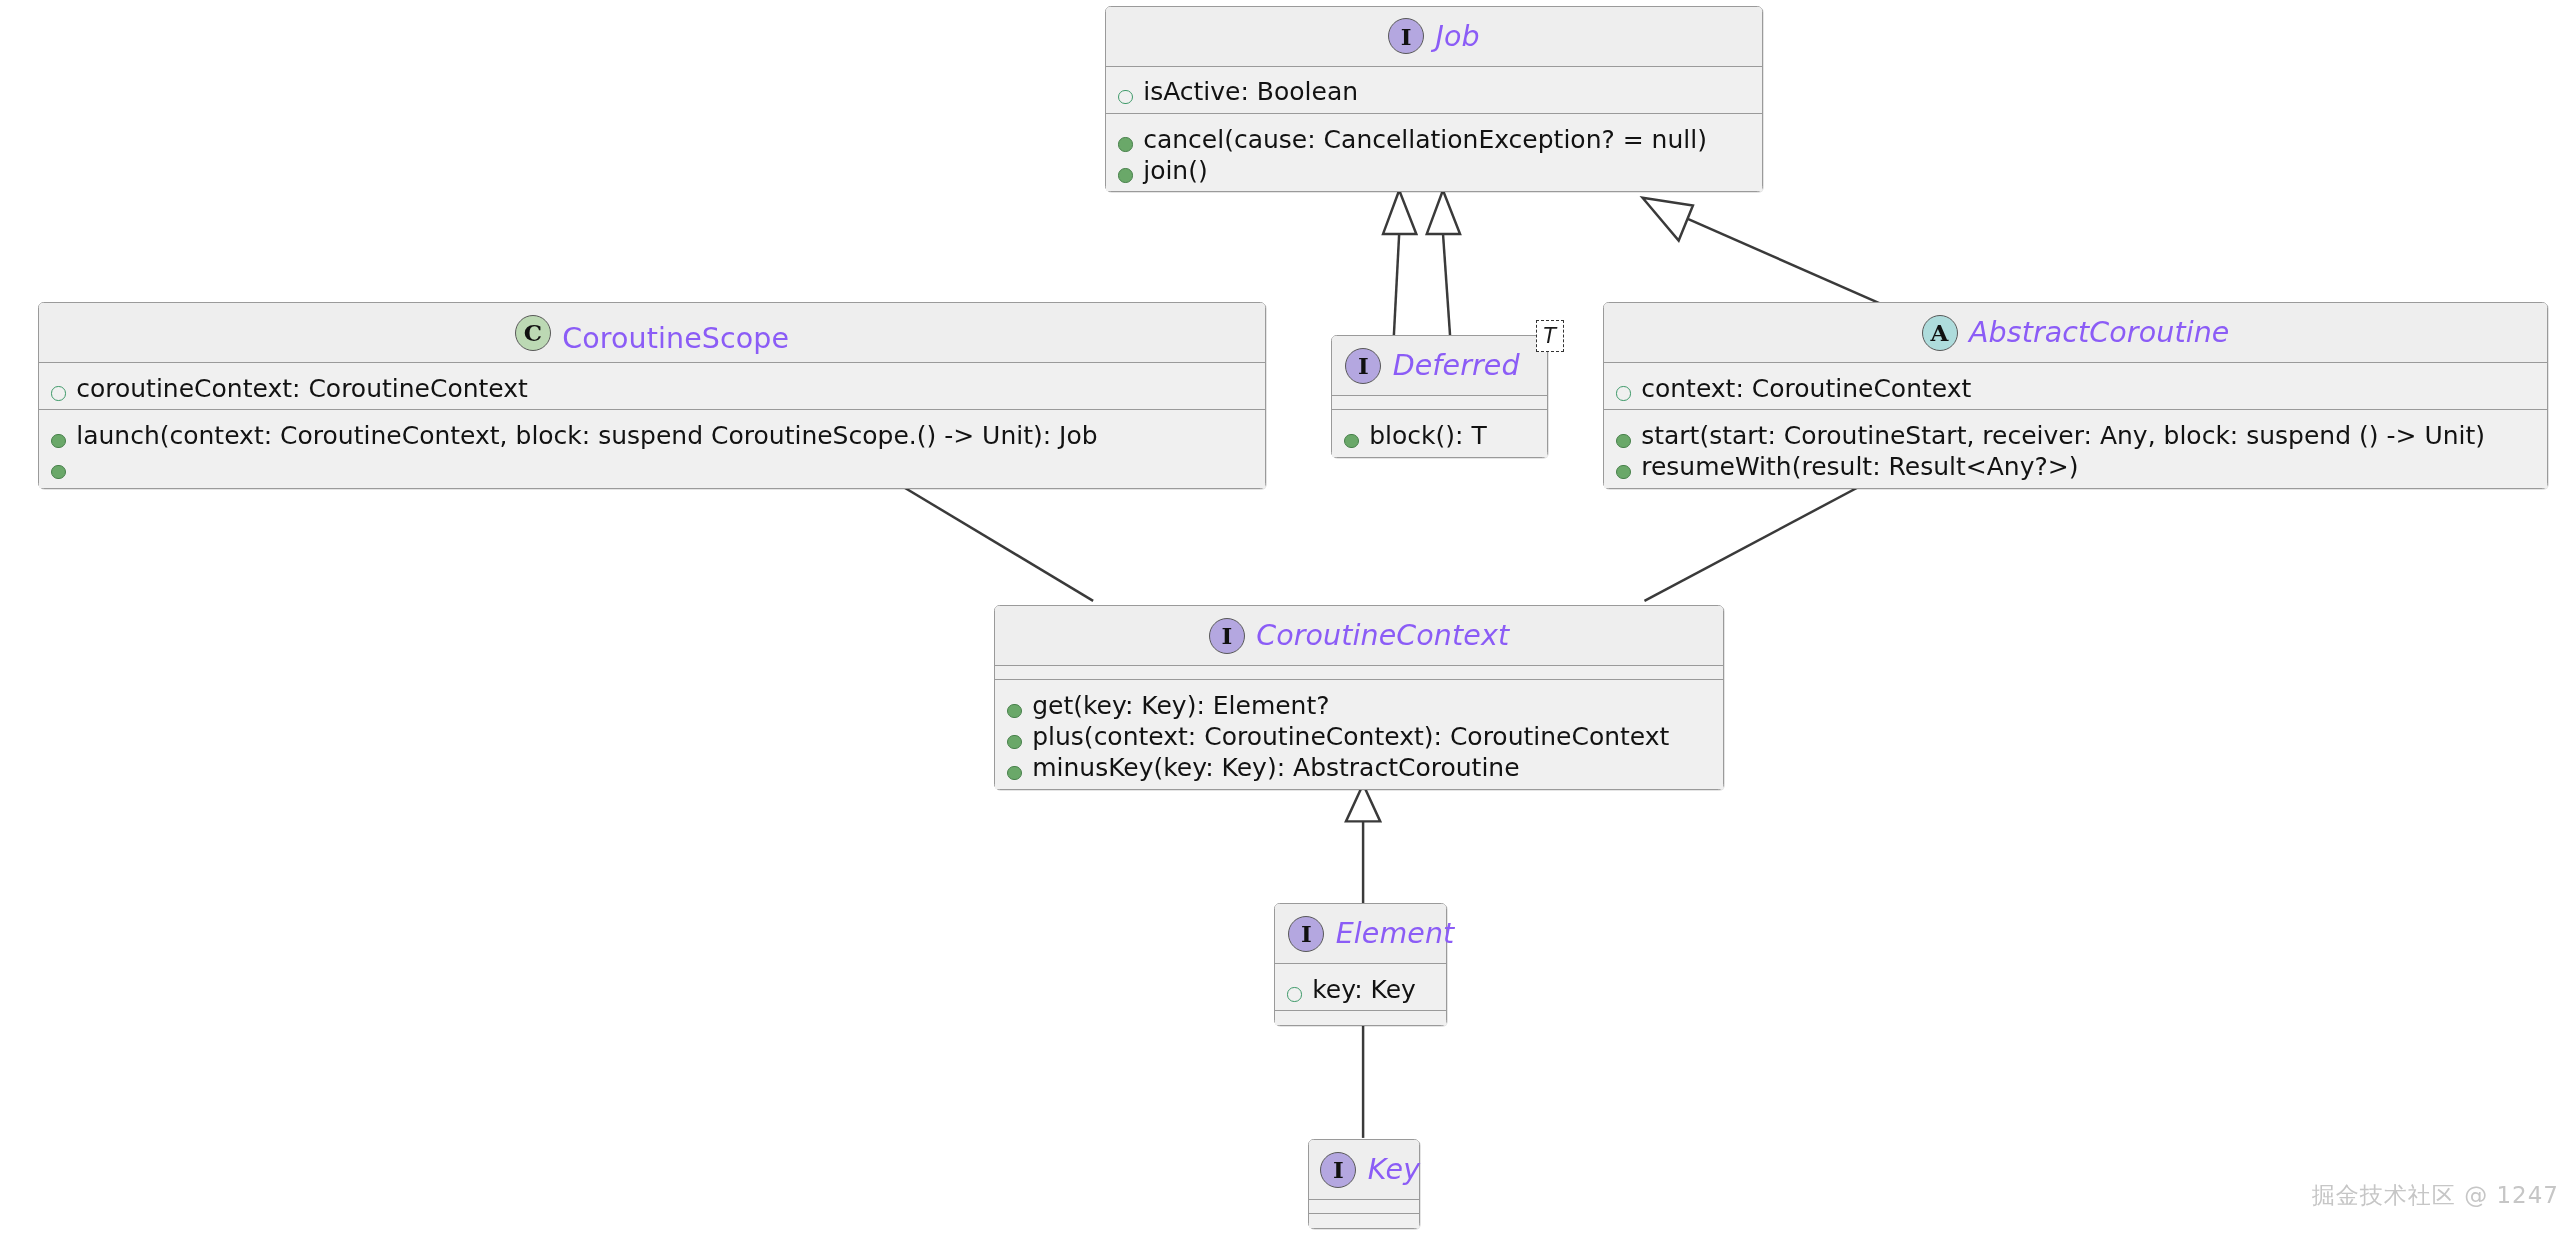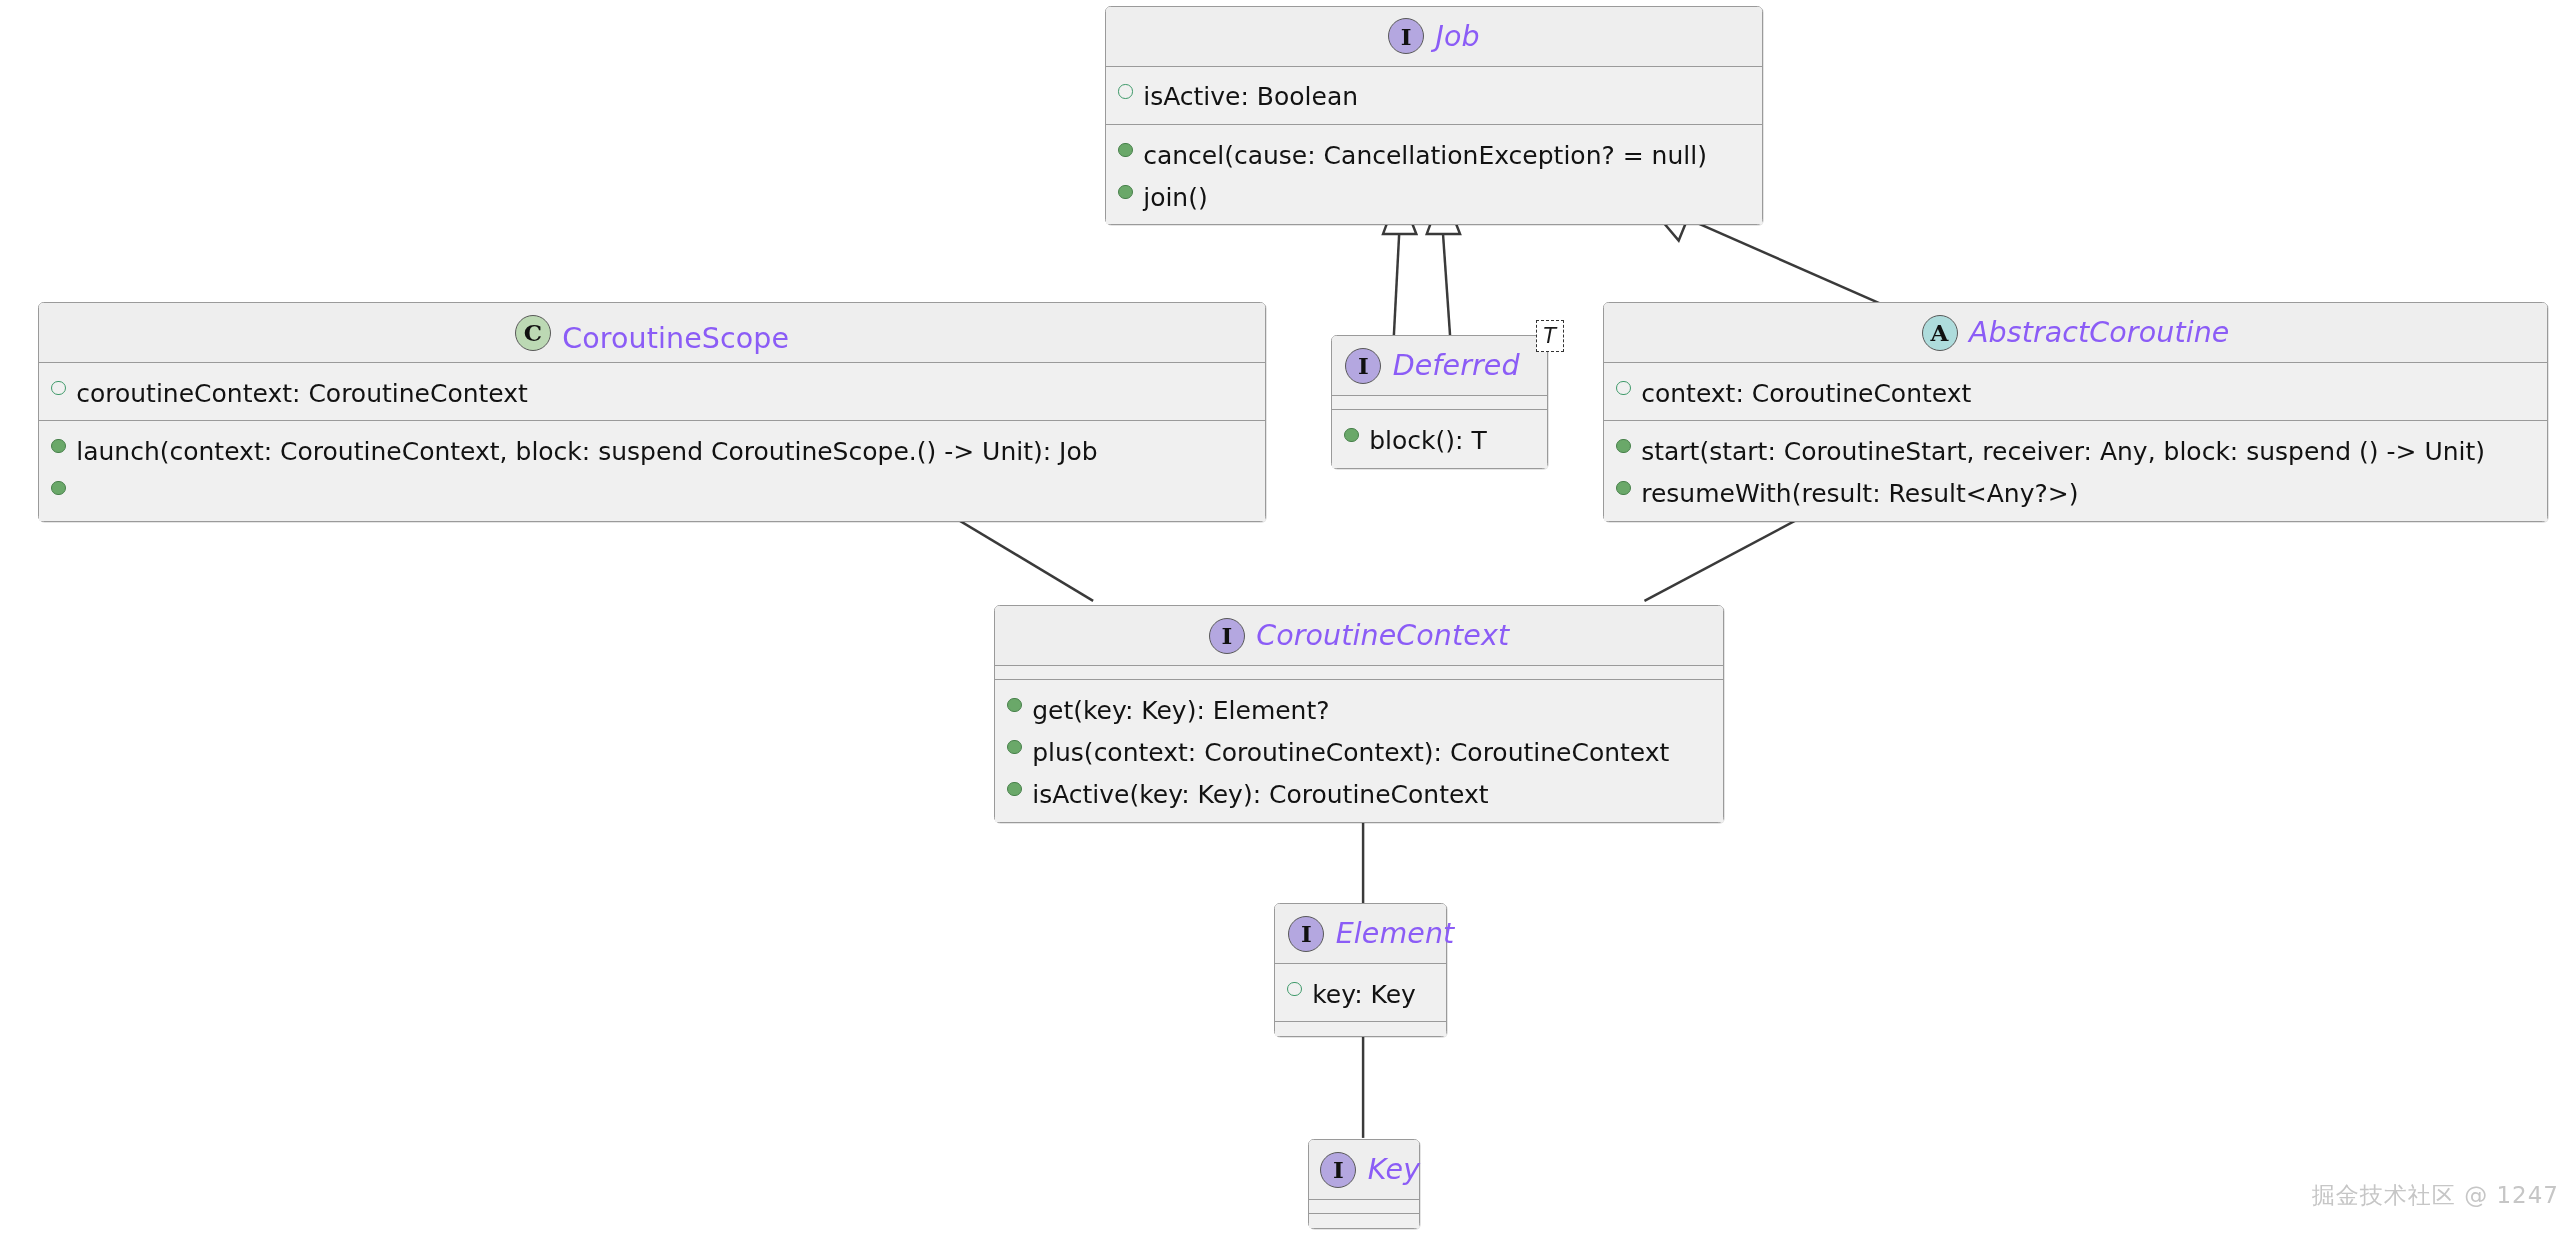--- a/index.html
+++ b/index.html
@@ -56,26 +56,25 @@
     border-top: 1.9px solid #9a9a9a;
     padding: 6.7px 0 8.6px 0;
     background: #f0f0f0;
   }
   .uml-compartment.empty {
     padding: 0;
     height: 13.3px;
   }
   .uml-row {
     display: flex;
-    align-items: flex-start;
+    align-items: flex-end;
     gap: 10.5px;
     padding: 0 11.4px 0 12.4px;
     height: 31px;
     white-space: nowrap;
-    margin-top: 11px;
   }
   .uml-row-text {
     font-size: 25px;
     color: #121212;
     line-height: 1;
   }
 
   
   .stereo {
     width: 34px;
@@ -275,21 +274,21 @@
       <div class="uml-row">
         <span class="vis method"></span>
         <span class="uml-row-text">get(key: Key): Element?</span>
       </div>
       <div class="uml-row">
         <span class="vis method"></span>
         <span class="uml-row-text">plus(context: CoroutineContext): CoroutineContext</span>
       </div>
       <div class="uml-row">
         <span class="vis method"></span>
-        <span class="uml-row-text">isActive(key: Key): CoroutineContext</span>
+        <span class="uml-row-text">minusKey(key: Key): AbstractCoroutine</span>
       </div>
     </div>
   </div>
 
   <div class="uml-box" style="left:1274px; top:903px; width:173px;">
     <div class="uml-title" style="justify-content:flex-start; padding-left:13.3px;">
       <span class="stereo interface">I</span>
       <span class="uml-title-text">Element</span>
     </div>
     <div class="uml-compartment">

